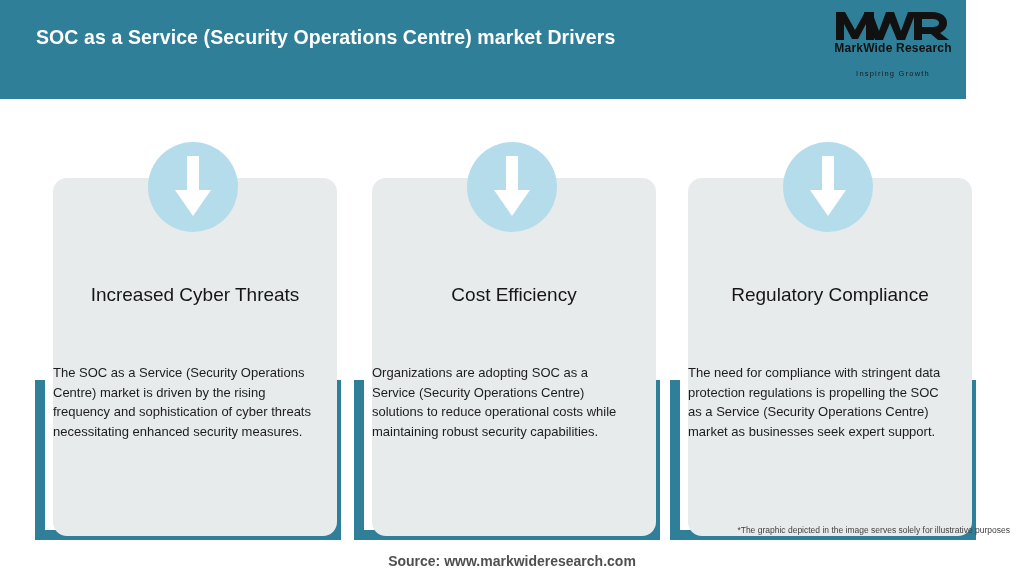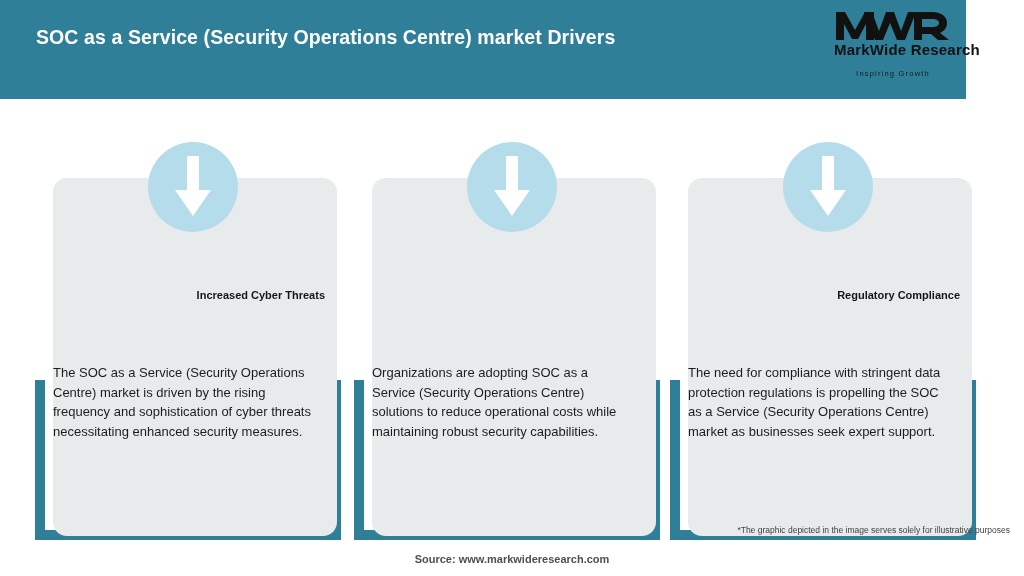--- a/index.html
+++ b/index.html
@@ -50,21 +50,21 @@
     top: 0;
     width: 118px;
     height: 34px;
   }
   .logo-name {
     position: absolute;
     left: 0;
     top: 33px;
     width: 118px;
     text-align: center;
-    font-size: 15px;
+    font-size: 12px;
     font-weight: bold;
     color: #111111;
     letter-spacing: 0.2px;
     white-space: nowrap;
   }
   .logo-tag {
     position: absolute;
     left: 0;
     top: 45px;
     width: 118px;
@@ -144,23 +144,23 @@
     position: absolute;
     left: 25px;
     top: 14px;
   }
 
   .card-title {
     position: absolute;
     left: 12px;
     top: 107px;
     width: 260px;
-    text-align: right;
-    font-size: 11px;
-    font-weight: bold;
+    text-align: center;
+    font-size: 19px;
+    font-weight: normal;
     color: #161616;
     line-height: 20px;
   }
 
   .card-body {
     position: absolute;
     left: 0;
     top: 185px;
     width: 262px;
     font-size: 13px;
@@ -169,21 +169,21 @@
   }
   .col-2 .card-body { top: 185px; }
 
   
   .source {
     position: absolute;
     left: 0;
     top: 553px;
     width: 1024px;
     text-align: center;
-    font-size: 11px;
+    font-size: 14px;
     font-weight: bold;
     color: #4f4f4f;
   }
   .disclaimer {
     position: absolute;
     right: 14px;
     top: 525px;
     font-size: 8.5px;
     color: #3f3f3f;
     white-space: nowrap;
@@ -228,20 +228,21 @@
   </div>
 </div>
 
 <div class="card-col col-1">
   <div class="bracket">
     <div class="bracket-left"></div>
     <div class="bracket-right"></div>
     <div class="bracket-bottom"></div>
   </div>
   <div class="card">
+    <div class="card-title">Cost Efficiency</div>
     <div class="card-body">Organizations are adopting SOC as a Service (Security Operations Centre) solutions to reduce operational costs while maintaining robust security capabilities.</div>
   </div>
   <div class="icon-circle">
     <svg width="40" height="62" viewBox="0 0 40 62" xmlns="http://www.w3.org/2000/svg">
       <path d="M14 0 L26 0 L26 34 L38 34 L20 60 L2 34 L14 34 Z" fill="#ffffff"></path>
     </svg>
   </div>
 </div>
 
 <div class="card-col col-2">

